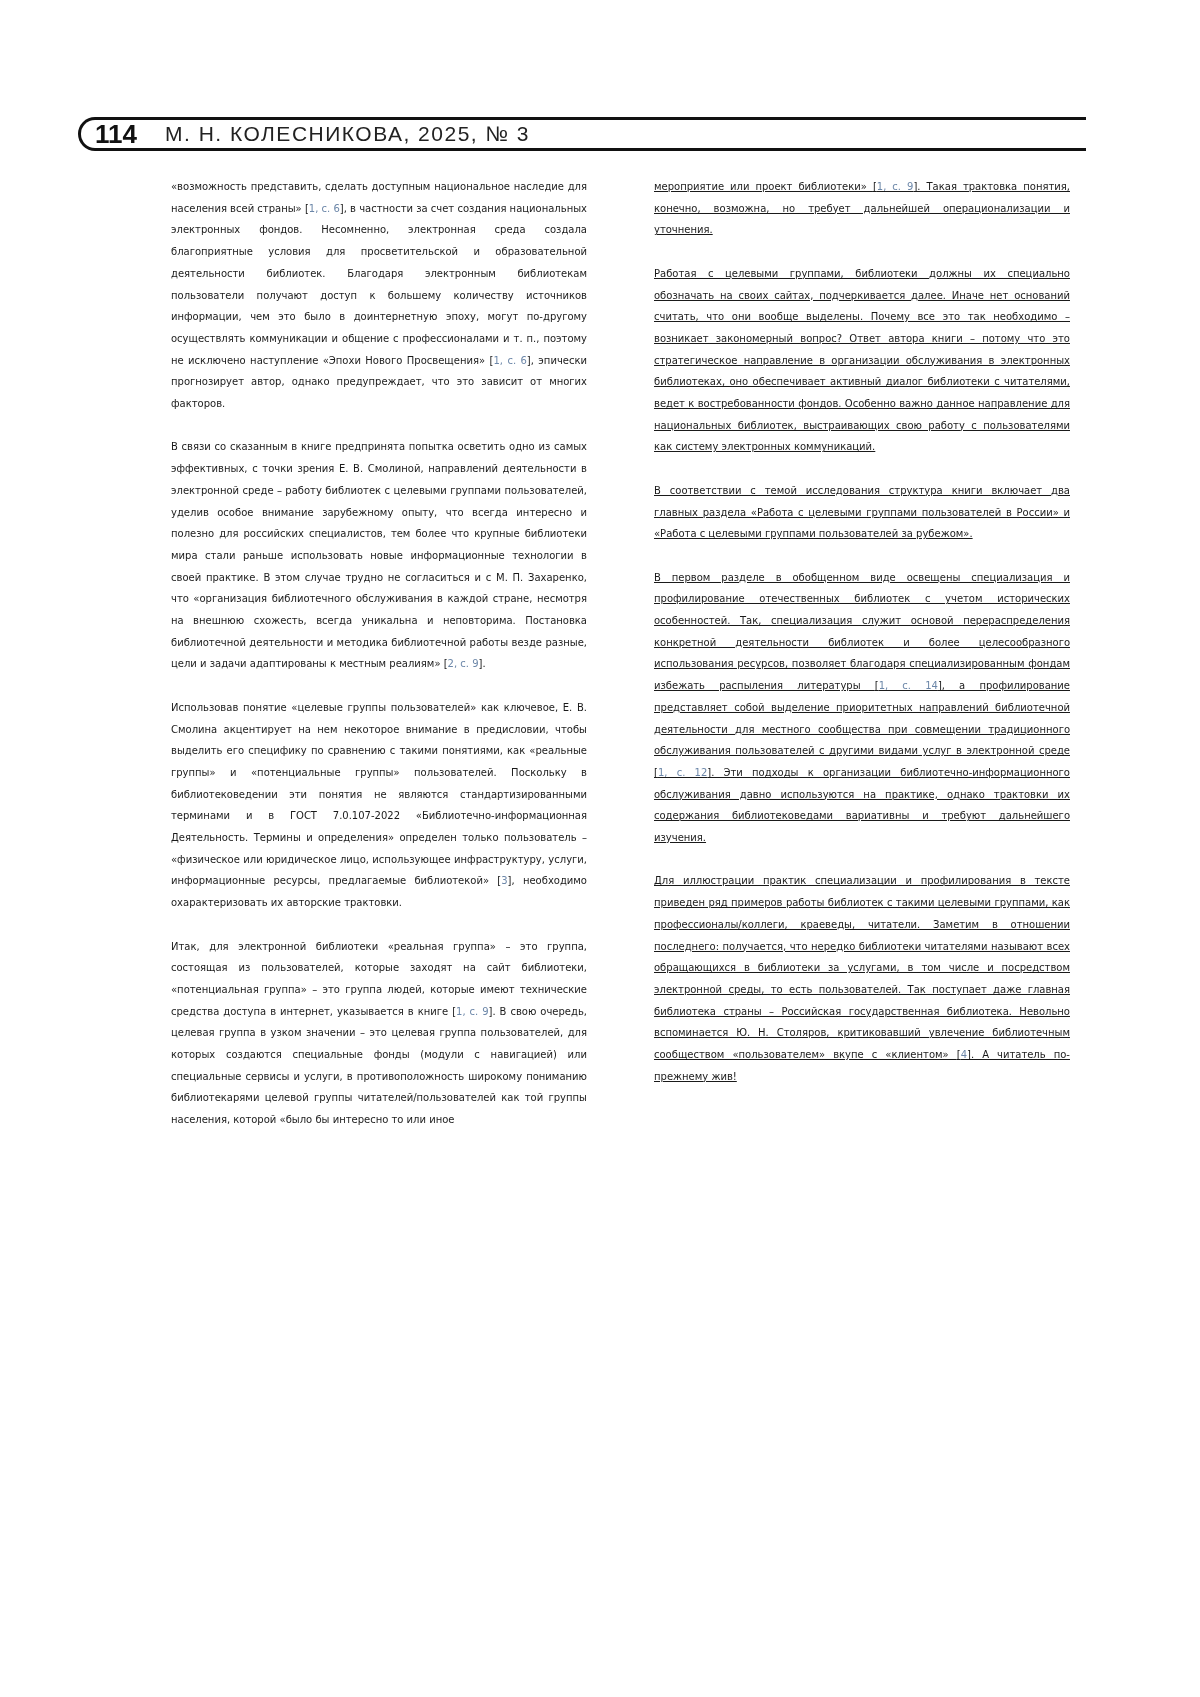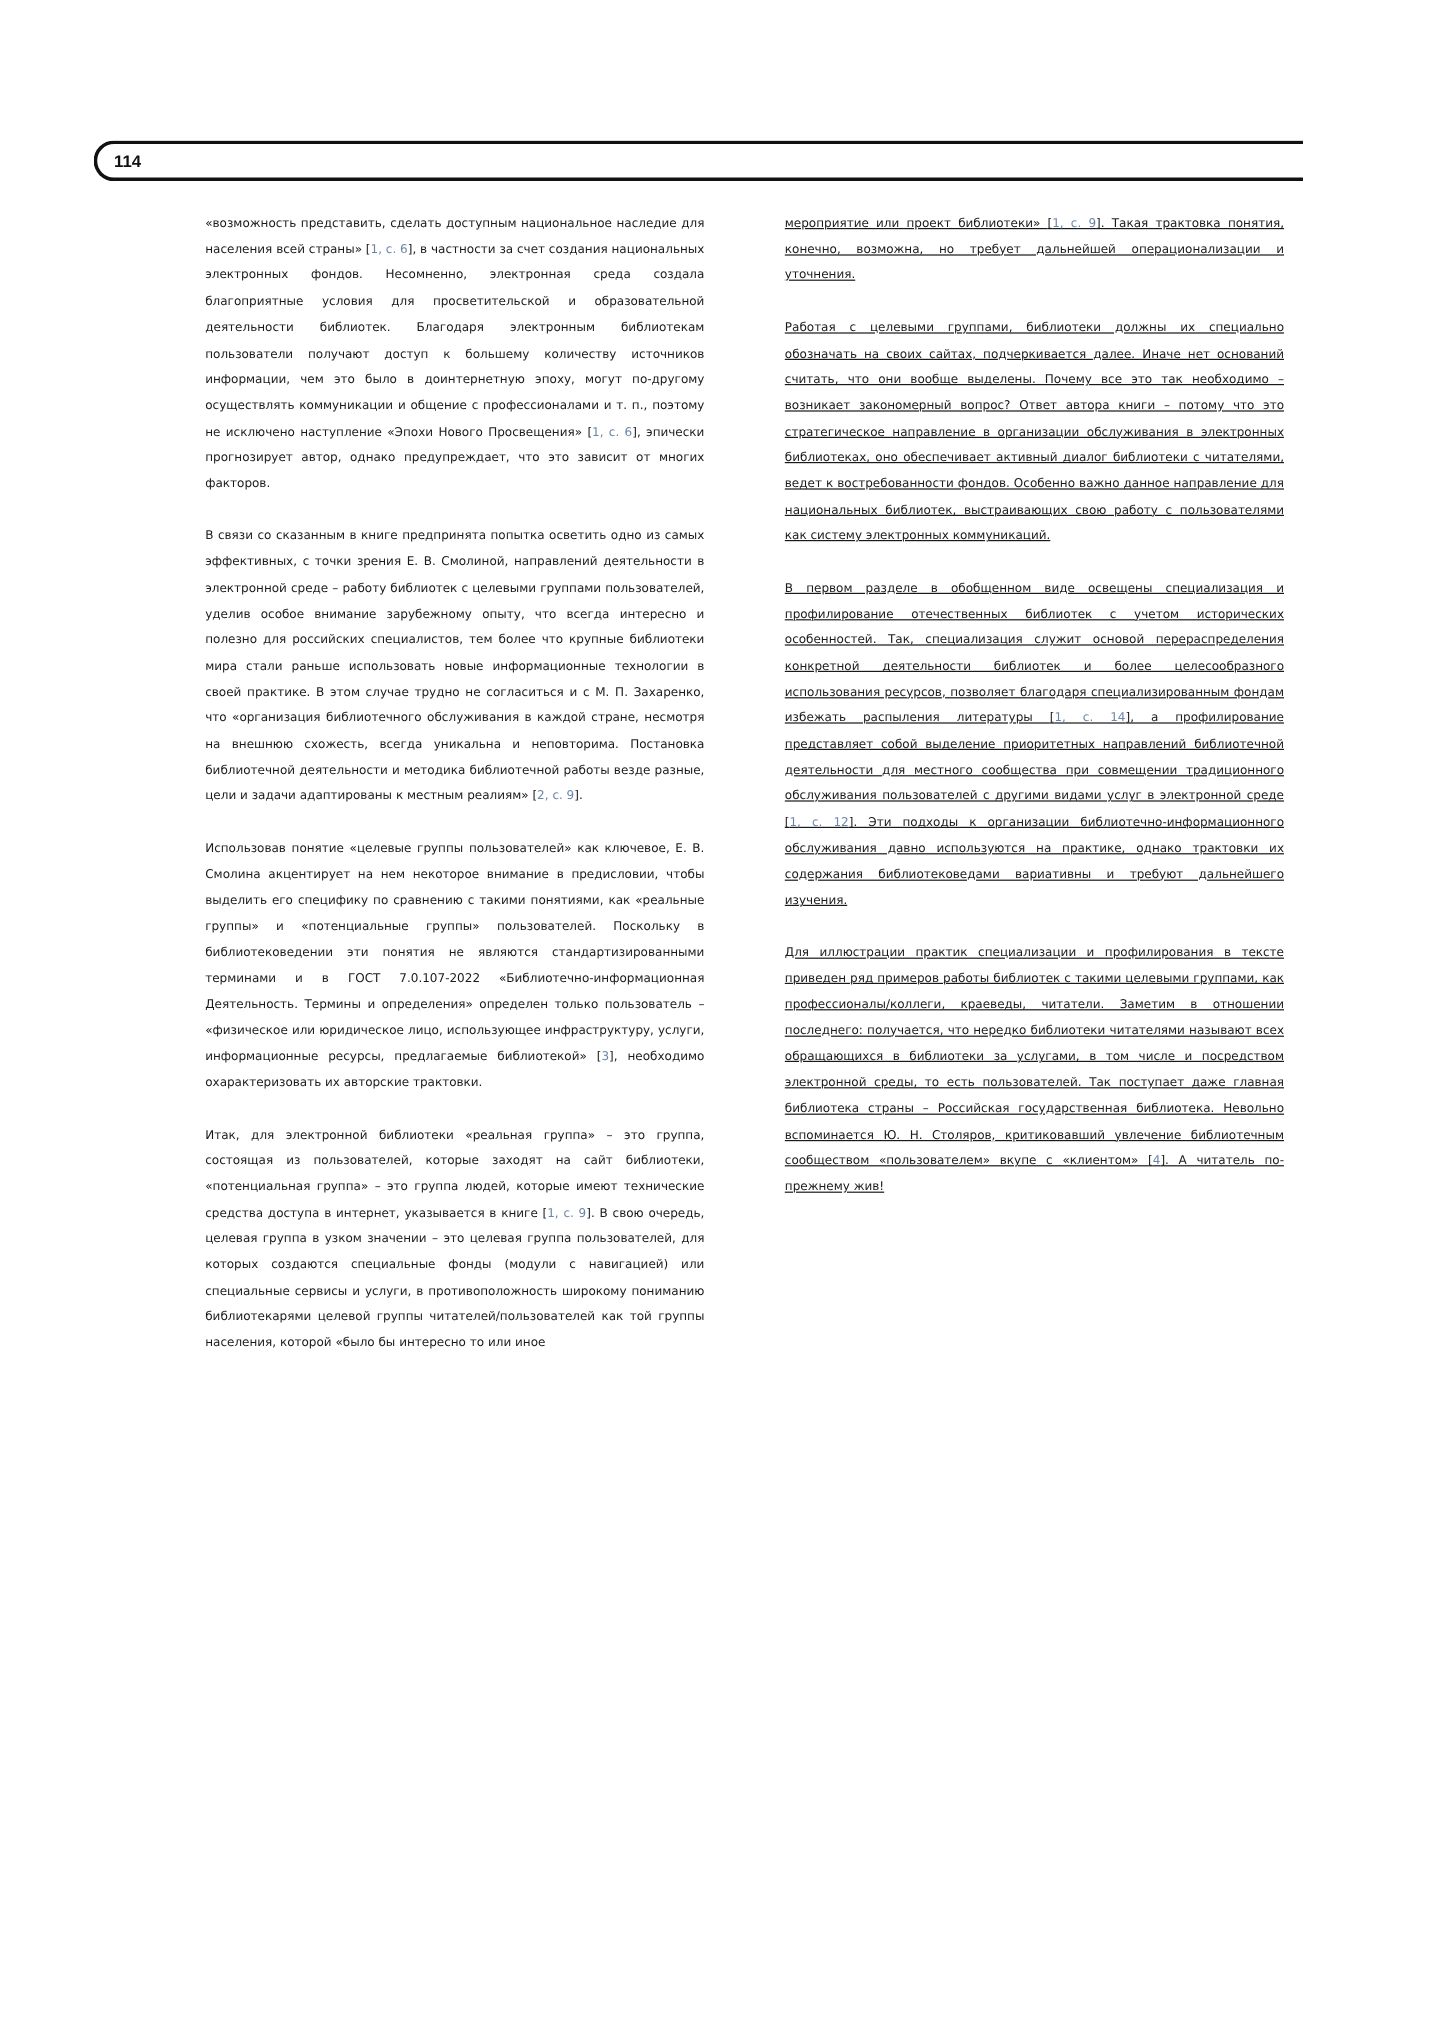--- a/index.html
+++ b/index.html
@@ -3,33 +3,34 @@
 <meta charset="utf-8">
 <style>
   html, body { margin: 0; padding: 0; background: #ffffff; }
   body { width: 1200px; height: 1697px; position: relative; overflow: hidden; font-family: "DejaVu Sans", sans-serif; color: #1a1a1a; }
   .header {
     position: absolute; left: 78px; top: 117px; width: 1008px; height: 34px;
     border-top: 3px solid #111; border-bottom: 3px solid #111;
     border-left: 3px solid #111; border-radius: 18px 0 0 18px;
     box-sizing: border-box; display: flex; align-items: center;
   }
-  .header .page-num { font-family: "Liberation Sans", sans-serif; font-weight: bold; font-size: 14px; margin-left: 14px; width: 70px; color: #111; }
+  .header .page-num { font-family: "Liberation Sans", sans-serif; font-weight: bold; font-size: 26px; margin-left: 14px; width: 70px; color: #111; }
   .header .running-title { font-family: "Liberation Sans", sans-serif; font-size: 21px; letter-spacing: 1.5px; color: #222; }
   .col { position: absolute; top: 176px; width: 416px; font-size: 10px; line-height: 21.7px; text-align: justify; }
   .col-left { left: 171px; }
   .col-right { left: 654px; text-decoration: underline; }
   .col p { margin: 0 0 21.7px 0; hyphens: manual; }
   .cite { color: #6b86a8; }
 </style>
 </head>
 <body>
 
 <div class="header">
   <span class="page-num">114</span>
+  <span class="running-title">М. Н. КОЛЕСНИКОВА, 2025, № 3</span>
 </div>
 
 <div class="col col-left">
   <p>
     <span>«возможность представить, сделать доступным национальное наследие для населения всей страны» </span><span>[</span><span class="cite">1, с. 6</span><span>], в частности за счет создания национальных электронных фондов. Несомненно, электронная среда создала благоприятные условия для просветительской и образовательной деятельности библиотек. Благодаря электронным библиотекам пользователи получают доступ к большему количеству источников информации, чем это было в доинтернетную эпоху, могут по-другому осуществлять коммуникации и общение с профессионалами и т. п., поэтому не исключено наступление «Эпохи Нового Просвещения» </span><span>[</span><span class="cite">1, с. 6</span><span>], эпически прогнозирует автор, однако предупреждает, что это зависит от многих факторов.</span>
   </p>
   <p>
     <span>В связи со сказанным в книге предпринята попытка осветить одно из самых эффективных, с точки зрения Е. В. Смолиной, направлений деятельности в электронной среде – работу библиотек с целевыми группами пользователей, уделив особое внимание зарубежному опыту, что всегда интересно и полезно для российских специалистов, тем более что крупные библиотеки мира стали раньше использовать новые информационные технологии в своей практике. В этом случае трудно не согласиться и с М. П. Захаренко, что «организация библиотечного обслуживания в каждой стране, несмотря на внешнюю схожесть, всегда уникальна и неповторима. Постановка библиотечной деятельности и методика библиотечной работы везде разные, цели и задачи адаптированы к местным реалиям» </span><span>[</span><span class="cite">2, с. 9</span><span>].</span>
   </p>
   <p>
@@ -41,18 +42,21 @@
 </div>
 
 <div class="col col-right">
   <p>
     <span>мероприятие или проект библиотеки» </span><span>[</span><span class="cite">1, с. 9</span><span>]. Такая трактовка понятия, конечно, возможна, но требует дальнейшей операционализации и уточнения.</span>
   </p>
   <p>
     <span>Работая с целевыми группами, библиотеки должны их специально обозначать на своих сайтах, подчеркивается далее. Иначе нет оснований считать, что они вообще выделены. Почему все это так необходимо – возникает закономерный вопрос? Ответ автора книги – потому что это стратегическое направление в организации обслуживания в электронных библиотеках, оно обеспечивает активный диалог библиотеки с читателями, ведет к востребованности фондов. Особенно важно данное направление для национальных библиотек, выстраивающих свою работу с пользователями как систему электронных коммуникаций.</span>
   </p>
   <p>
+    <span>В соответствии с темой исследования структура книги включает два главных раздела «Работа с целевыми группами пользователей в России» и «Работа с целевыми группами пользователей за рубежом».</span>
+  </p>
+  <p>
     <span>В первом разделе в обобщенном виде освещены специализация и профилирование отечественных библиотек с учетом исторических особенностей. Так, специализация служит основой перераспределения конкретной деятельности библиотек и более целесообразного использования ресурсов, позволяет благодаря специализированным фондам избежать распыления литературы </span><span>[</span><span class="cite">1, с. 14</span><span>], а профилирование представляет собой выделение приоритетных направлений библиотечной деятельности для местного сообщества при совмещении традиционного обслуживания пользователей с другими видами услуг в электронной среде </span><span>[</span><span class="cite">1, с. 12</span><span>]. Эти подходы к организации библиотечно-информационного обслуживания давно используются на практике, однако трактовки их содержания библиотековедами вариативны и требуют дальнейшего изучения.</span>
   </p>
   <p>
     <span>Для иллюстрации практик специализации и профилирования в тексте приведен ряд примеров работы библиотек с такими целевыми группами, как профессионалы/коллеги, краеведы, читатели. Заметим в отношении последнего: получается, что нередко библиотеки читателями называют всех обращающихся в библиотеки за услугами, в том числе и посредством электронной среды, то есть пользователей. Так поступает даже главная библиотека страны – Российская государственная библиотека. Невольно вспоминается Ю. Н. Столяров, критиковавший увлечение библиотечным сообществом «пользователем» вкупе с «клиентом» </span><span>[</span><span class="cite">4</span><span>]. А читатель по-прежнему жив!</span>
   </p>
 </div>
 
 </body></html>

